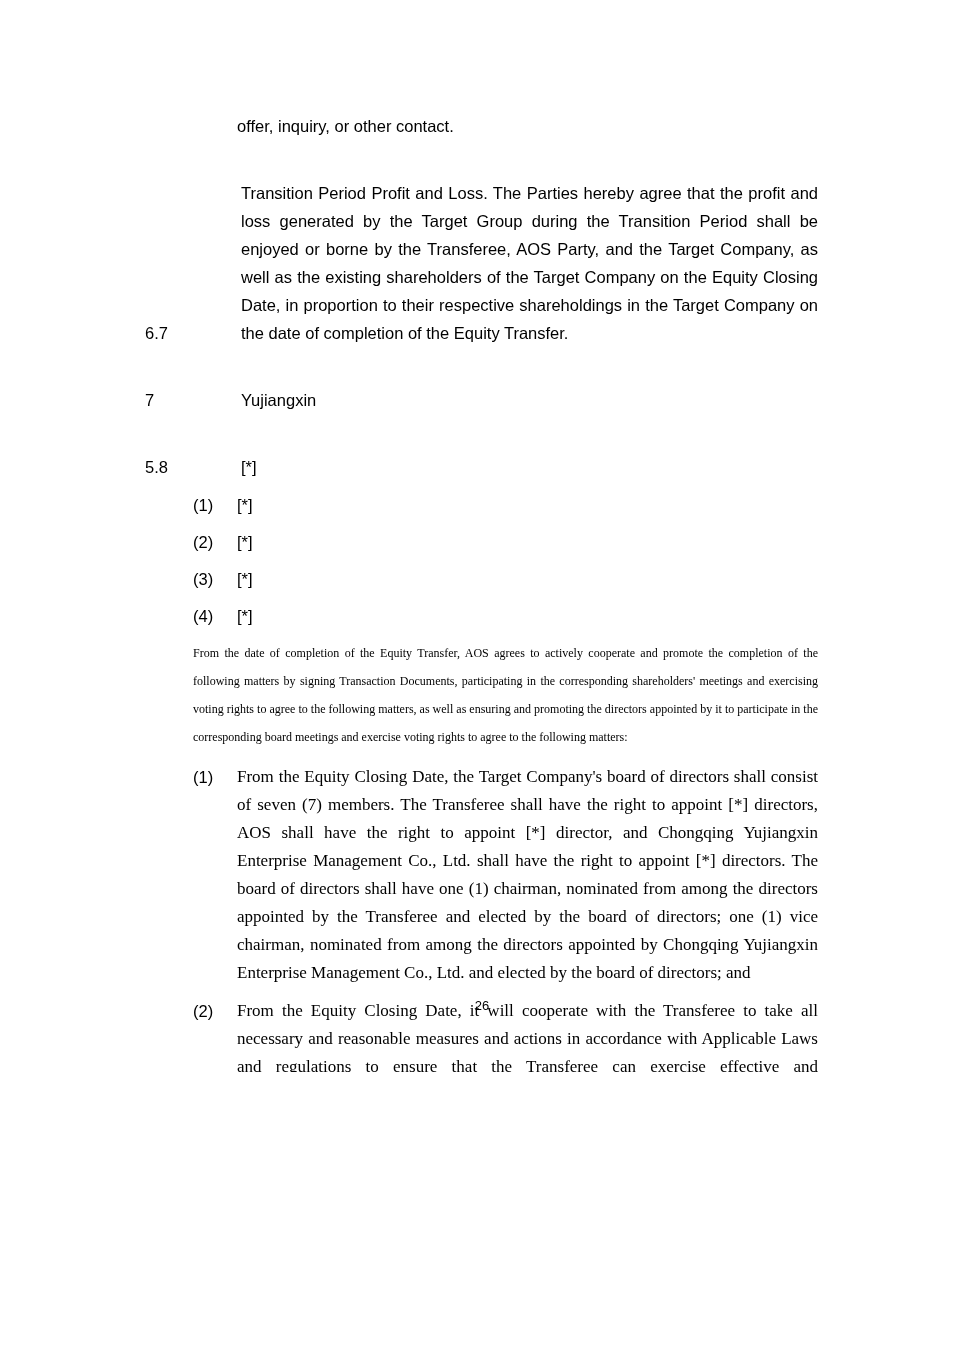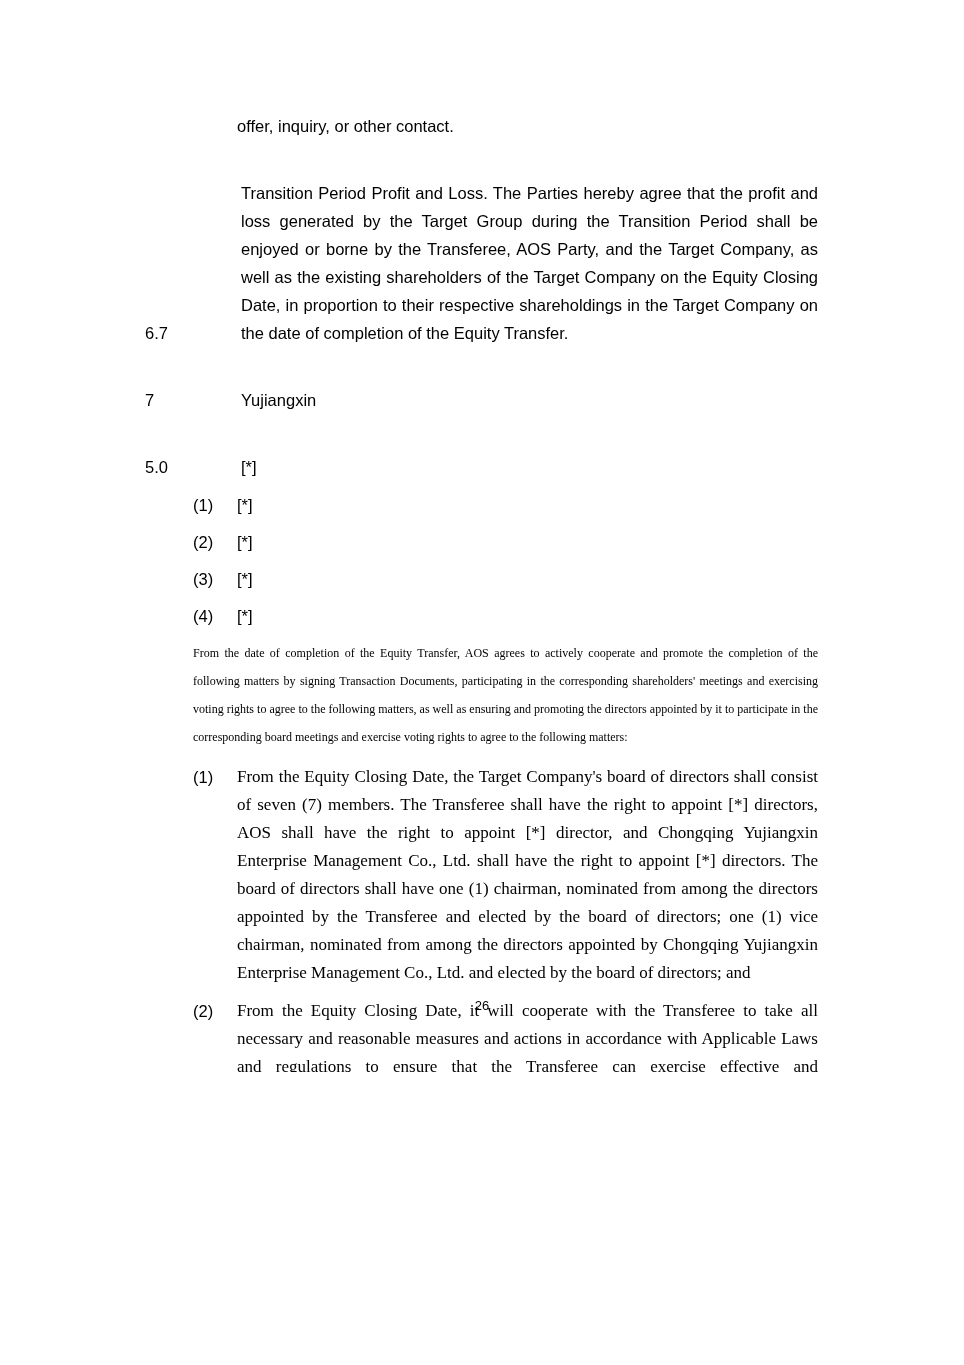--- a/index.html
+++ b/index.html
@@ -104,21 +104,21 @@
     <div class="sec-num">6.7</div>
     <div class="sec-body just">Transition Period Profit and Loss. The Parties hereby agree that the profit and loss generated by the Target Group during the Transition Period shall be enjoyed or borne by the Transferee, AOS Party, and the Target Company, as well as the existing shareholders of the Target Company on the Equity Closing Date, in proportion to their respective shareholdings in the Target Company on the date of completion of the Equity Transfer.</div>
   </div>
 
   <div class="sec-row sans heading-row">
     <div class="sec-num">7</div>
     <div class="sec-body">Yujiangxin</div>
   </div>
 
   <div class="sec-row sans heading-row">
-    <div class="sec-num">5.0</div>
+    <div class="sec-num">5.8</div>
     <div class="sec-body">[*]</div>
   </div>
 
   <div class="list-block sans">
     <div class="li-row">
       <div class="li-marker">(1)</div>
       <div class="li-text">[*]</div>
     </div>
     <div class="li-row">
       <div class="li-marker">(2)</div>

